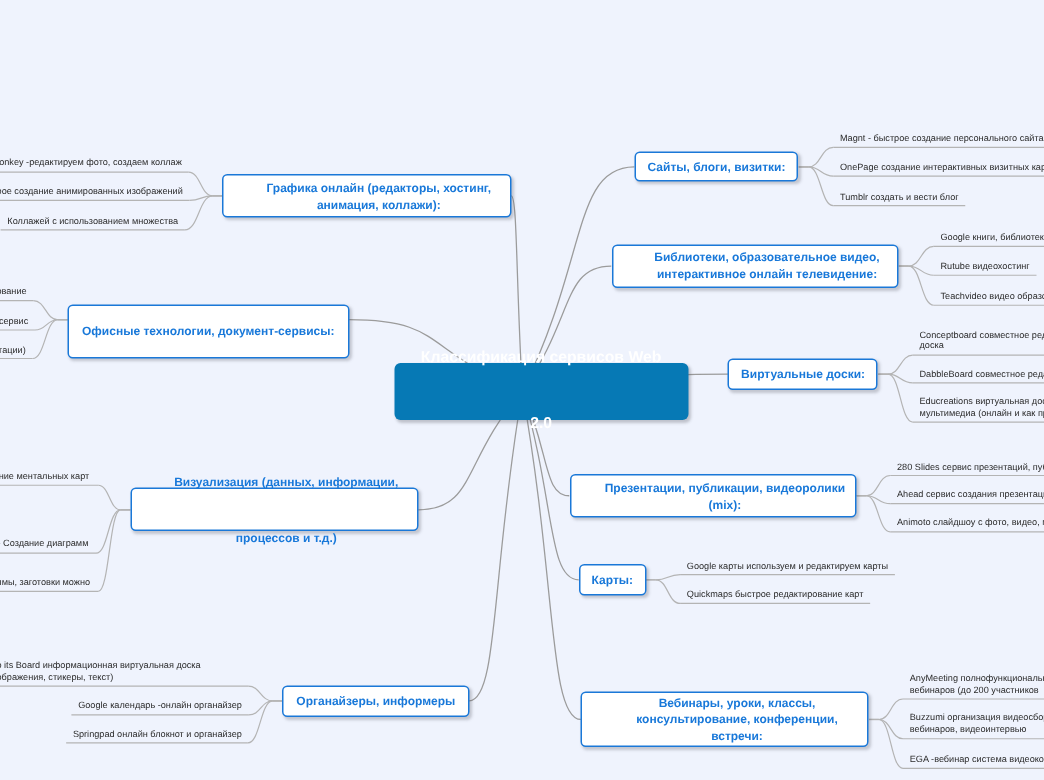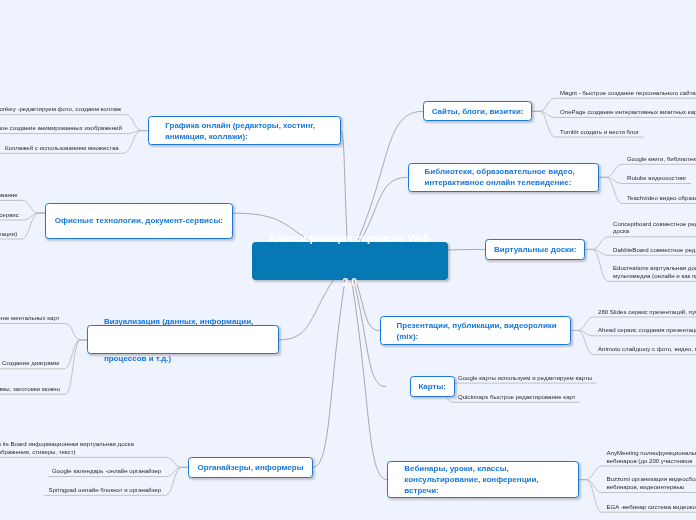--- a/index.html
+++ b/index.html
@@ -12,21 +12,21 @@
   .node{position:absolute;box-sizing:border-box;}
   .central{background:#0679b5;color:#fff;font-weight:bold;font-size:10.5px;
     border-radius:4px;display:flex;flex-direction:column;align-items:center;
     justify-content:center;text-align:center;line-height:13.5px;
     box-shadow:1.5px 1.5px 2px rgba(80,80,90,0.30);}
   .central span{white-space:nowrap;}
   .l1{background:#fff;border:1.7px solid #1a78d8;border-radius:3.5px;color:#1878d9;
      font-weight:bold;font-size:8px;line-height:11px;display:flex;
      flex-direction:column;justify-content:center;padding-left:16px;
      box-shadow:1.5px 1.5px 2px rgba(80,80,90,0.28);}
-  .l1 span{white-space:nowrap;}
+  .l1 span{white-space:nowrap;text-align:center;}
   .l1.center{align-items:center;padding-left:0;}
   .leaf{position:absolute;font-size:6.1px;color:#2b2b2b;line-height:7.8px;
         white-space:nowrap;text-align:left;box-sizing:border-box;}
   .leaf div{white-space:nowrap;}
 </style>
 </head>
 <body>
 
 <div id="stage">
 <svg class="links" viewBox="0 0 696 520">
@@ -121,21 +121,21 @@
 <line x1="579.40" y1="479.65" x2="585.90" y2="479.65" stroke="#b4b4b4" stroke-width="0.8"></line>
 <path d="M585.90 479.65 C 593.95 479.65 593.95 466.00 602.00 466.00" fill="none" stroke="#b4b4b4" stroke-width="0.8"></path>
 <line x1="602.00" y1="466.00" x2="743.60" y2="466.00" stroke="#b4b4b4" stroke-width="0.8"></line>
 <line x1="579.40" y1="479.65" x2="585.90" y2="479.65" stroke="#b4b4b4" stroke-width="0.8"></line>
 <path d="M585.90 479.65 C 593.95 479.65 593.95 492.50 602.00 492.50" fill="none" stroke="#b4b4b4" stroke-width="0.8"></path>
 <line x1="602.00" y1="492.50" x2="710.10" y2="492.50" stroke="#b4b4b4" stroke-width="0.8"></line>
 <line x1="579.40" y1="479.65" x2="585.90" y2="479.65" stroke="#b4b4b4" stroke-width="0.8"></line>
 <path d="M585.90 479.65 C 593.95 479.65 593.95 512.20 602.00 512.20" fill="none" stroke="#b4b4b4" stroke-width="0.8"></path>
 <line x1="602.00" y1="512.20" x2="732.70" y2="512.20" stroke="#b4b4b4" stroke-width="0.8"></line>
 </svg>
-<div class="node central" style="left:252px;top:241.5px;width:195.5px;height:38.5px;gap:30px;">
+<div class="node central" style="left:263px;top:241.5px;width:195.5px;height:38.5px;gap:30px;">
       <span>Классификация сервисов Web</span>
       <span>2.0</span>
     </div>
 <div class="node l1" style="left:148.3px;top:115.8px;width:192.5px;height:29.6px;">
       <span>Графика онлайн (редакторы, хостинг,</span>
       <span>анимация, коллажи):</span>
     </div>
 <div class="leaf" style="left:-14.1px;top:105.3px;">
       <div>PicMonkey -редактируем фото, создаем коллаж</div>
     </div>
@@ -228,21 +228,21 @@
     </div>
 <div class="leaf" style="left:598.0px;top:307.6px;">
       <div>280 Slides сервис презентаций, публикация</div>
     </div>
 <div class="leaf" style="left:598.0px;top:326.4px;">
       <div>Ahead сервис создания презентаций</div>
     </div>
 <div class="leaf" style="left:598.0px;top:345.2px;">
       <div>Animoto слайдшоу с фото, видео, музыка</div>
     </div>
-<div class="node l1 center" style="left:385.8px;top:376.2px;width:44.8px;height:20.7px;margin-left:24px;">
+<div class="node l1 center" style="left:385.8px;top:376.2px;width:44.8px;height:20.7px;">
       <span>Карты:</span>
     </div>
 <div class="leaf" style="left:457.9px;top:373.7px;">
       <div>Google карты используем и редактируем карты</div>
     </div>
 <div class="leaf" style="left:457.9px;top:392.9px;">
       <div>Quickmaps быстрое редактирование карт</div>
     </div>
 <div class="node l1" style="left:387.3px;top:461.0px;width:192.1px;height:37.3px;">
       <span>Вебинары, уроки, классы,</span>

